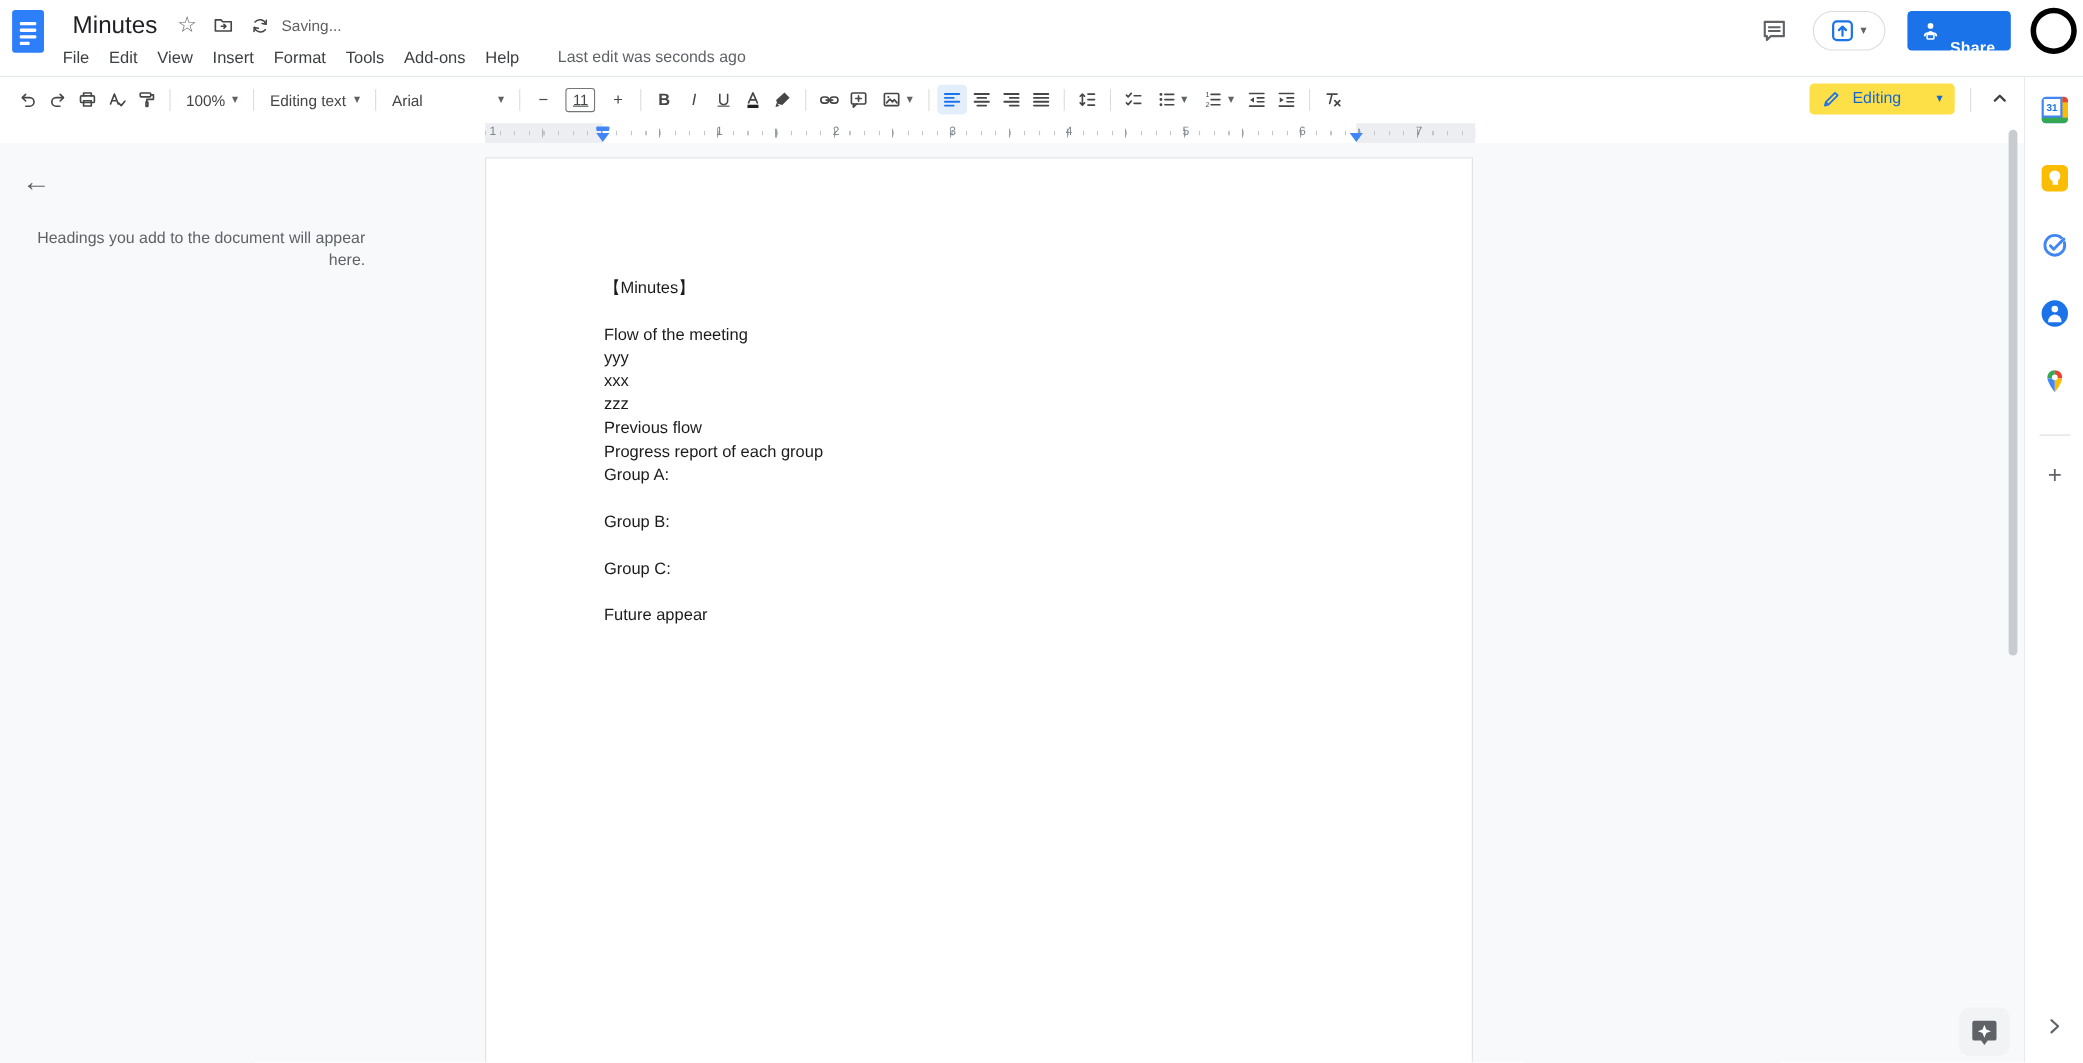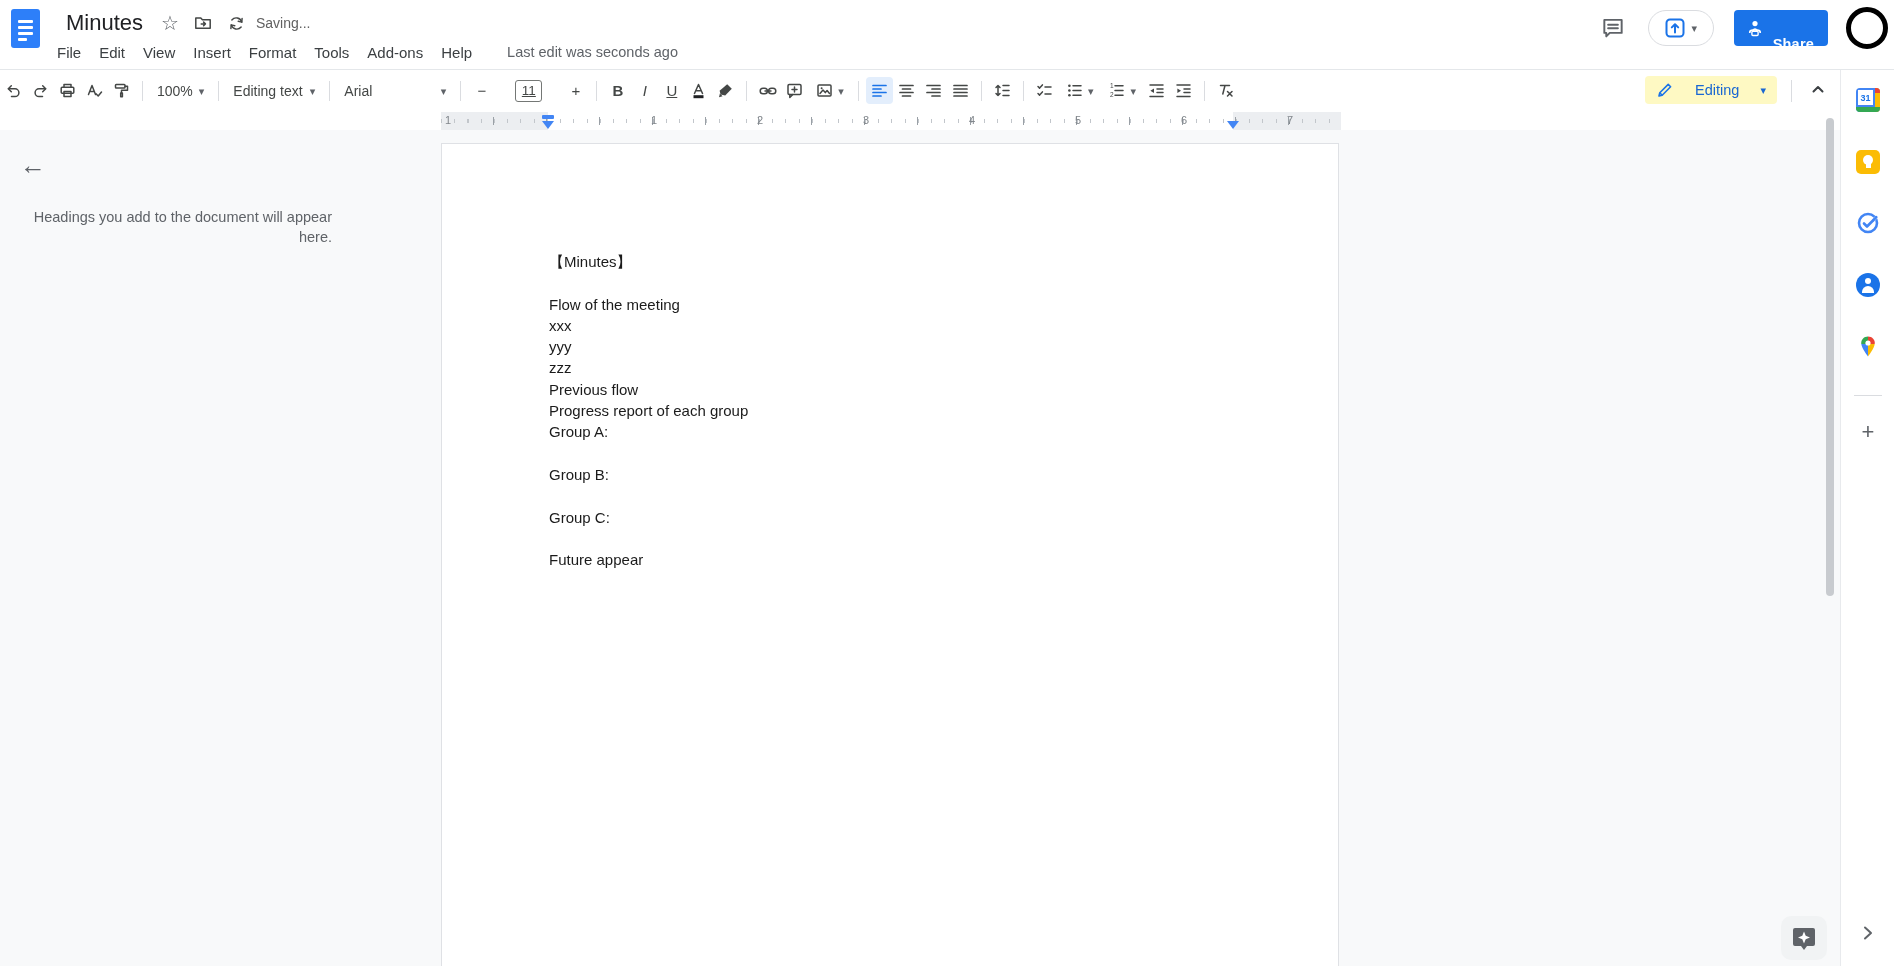--- a/index.html
+++ b/index.html
@@ -25,32 +25,32 @@
   #last-edit { margin-left:26px; font-size:14.5px; color:#5f6368; }
   
   #hdr-right { position:absolute; right:6px; top:0; height:56px; display:flex; align-items:center; }
   #comment-btn { margin-right:22px; }
   #present-btn { width:66px; height:36px; border:1px solid #dadce0; border-radius:18px; display:flex; align-items:center; justify-content:center; gap:5px; background:#fff; margin-right:20px;}
   #share-btn { height:36px; background:#1a73e8; border-radius:4px; color:#fff; display:flex; align-items:center; padding:0 14px 0 11px; gap:8px; margin-right:18px; }
   #share-label { font-size:14.5px; font-weight:bold; letter-spacing:.2px;margin-top:32px; }
   #avatar { width:42px; height:42px; border-radius:50%; border:5px solid #000; background:#fff; }
 
   
-  #toolbar { position:absolute; left:0; top:70px; width:1578px; height:41px; background:#fff; display:flex; align-items:center; z-index:4;}
+  #toolbar { position:absolute; left:0; top:70px; width:1578px; height:41px; background:#fff; display:flex; align-items:center; padding-left:12px; z-index:4;}
   .tb-btn { width:27px; height:27px; display:flex; align-items:center; justify-content:center; border-radius:4px; flex:none; }
   .tb-btn.active { background:#e3eefc; }
   .tb-sep { width:1px; height:20px; background:#dadce0; margin:0 7px; flex:none; }
   .tb-txt { font-size:14px; color:#444746; }
   .tb-ctl { display:flex; align-items:center; gap:6px; padding:0 7px; height:27px; border-radius:4px; flex:none;}
   .caret { font-size:11px; color:#5f6368; line-height:10px; }
   #style-ctl { width:96px; justify-content:space-between;}
   #font-ctl { width:116px; justify-content:space-between;}
-  #fontsize-box { width:27px; height:22px; border:1px solid #747775; border-radius:3px; display:flex; align-items:center; justify-content:center; font-size:13.5px; color:#444746; margin:0 20px;text-decoration:underline;}
+  #fontsize-box { width:27px; height:22px; border:1px solid #747775; border-radius:3px; display:flex; align-items:center; justify-content:center; font-size:13.5px; color:#444746; margin:0 7px;text-decoration:underline;}
   .glyph-btn { font-size:15px; color:#444746; }
-  #editing-pill { position:absolute; left:1645px; top:6px; width:132px; height:28px; background:#fef9c3; border-radius:4px; display:flex; align-items:center; padding:0 11px; gap:20px;text-align:center;}
+  #editing-pill { position:absolute; left:1645px; top:6px; width:132px; height:28px; background:#fde047; border-radius:4px; display:flex; align-items:center; padding:0 11px; gap:10px;}
   #editing-label { font-size:14.5px; color:#1967d2; flex:1; }
   #tb-right-sep { position:absolute; left:1791px; top:10px; width:1px; height:22px; background:#dadce0;}
   #collapse-btn { position:absolute; left:1804px; top:5px; }
 
   
   #ruler { position:absolute; left:441px; top:112px; width:900px; height:18px; background:#fff; z-index:3;}
   .ruler-margin { position:absolute; top:0; height:18px; background:#eceef1; }
   #ruler-ticks-minor { position:absolute; left:0; top:7px; width:900px; height:4px;
      background:repeating-linear-gradient(to right, #c2c6cb 0 1px, transparent 1px 13.25px); }
   #ruler-ticks-half { position:absolute; left:52px; top:5px; width:848px; height:8px;
@@ -366,22 +366,22 @@
 <div id="canvas">
   <div id="outline-panel">
     <span id="outline-back">←</span>
     <div id="outline-placeholder">Headings you add to the document will appear here.</div>
   </div>
   <div id="page">
     <div id="doc-lines">
         <div class="doc-line">【Minutes】</div>
         <div class="doc-line">&nbsp;</div>
         <div class="doc-line">Flow of the meeting</div>
+        <div class="doc-line">yyy</div>
         <div class="doc-line">xxx</div>
-        <div class="doc-line">yyy</div>
         <div class="doc-line">zzz</div>
         <div class="doc-line">Previous flow</div>
         <div class="doc-line">Progress report of each group</div>
         <div class="doc-line">Group A:</div>
         <div class="doc-line">&nbsp;</div>
         <div class="doc-line">Group B:</div>
         <div class="doc-line">&nbsp;</div>
         <div class="doc-line">Group C:</div>
         <div class="doc-line">&nbsp;</div>
         <div class="doc-line">Future appear</div>

